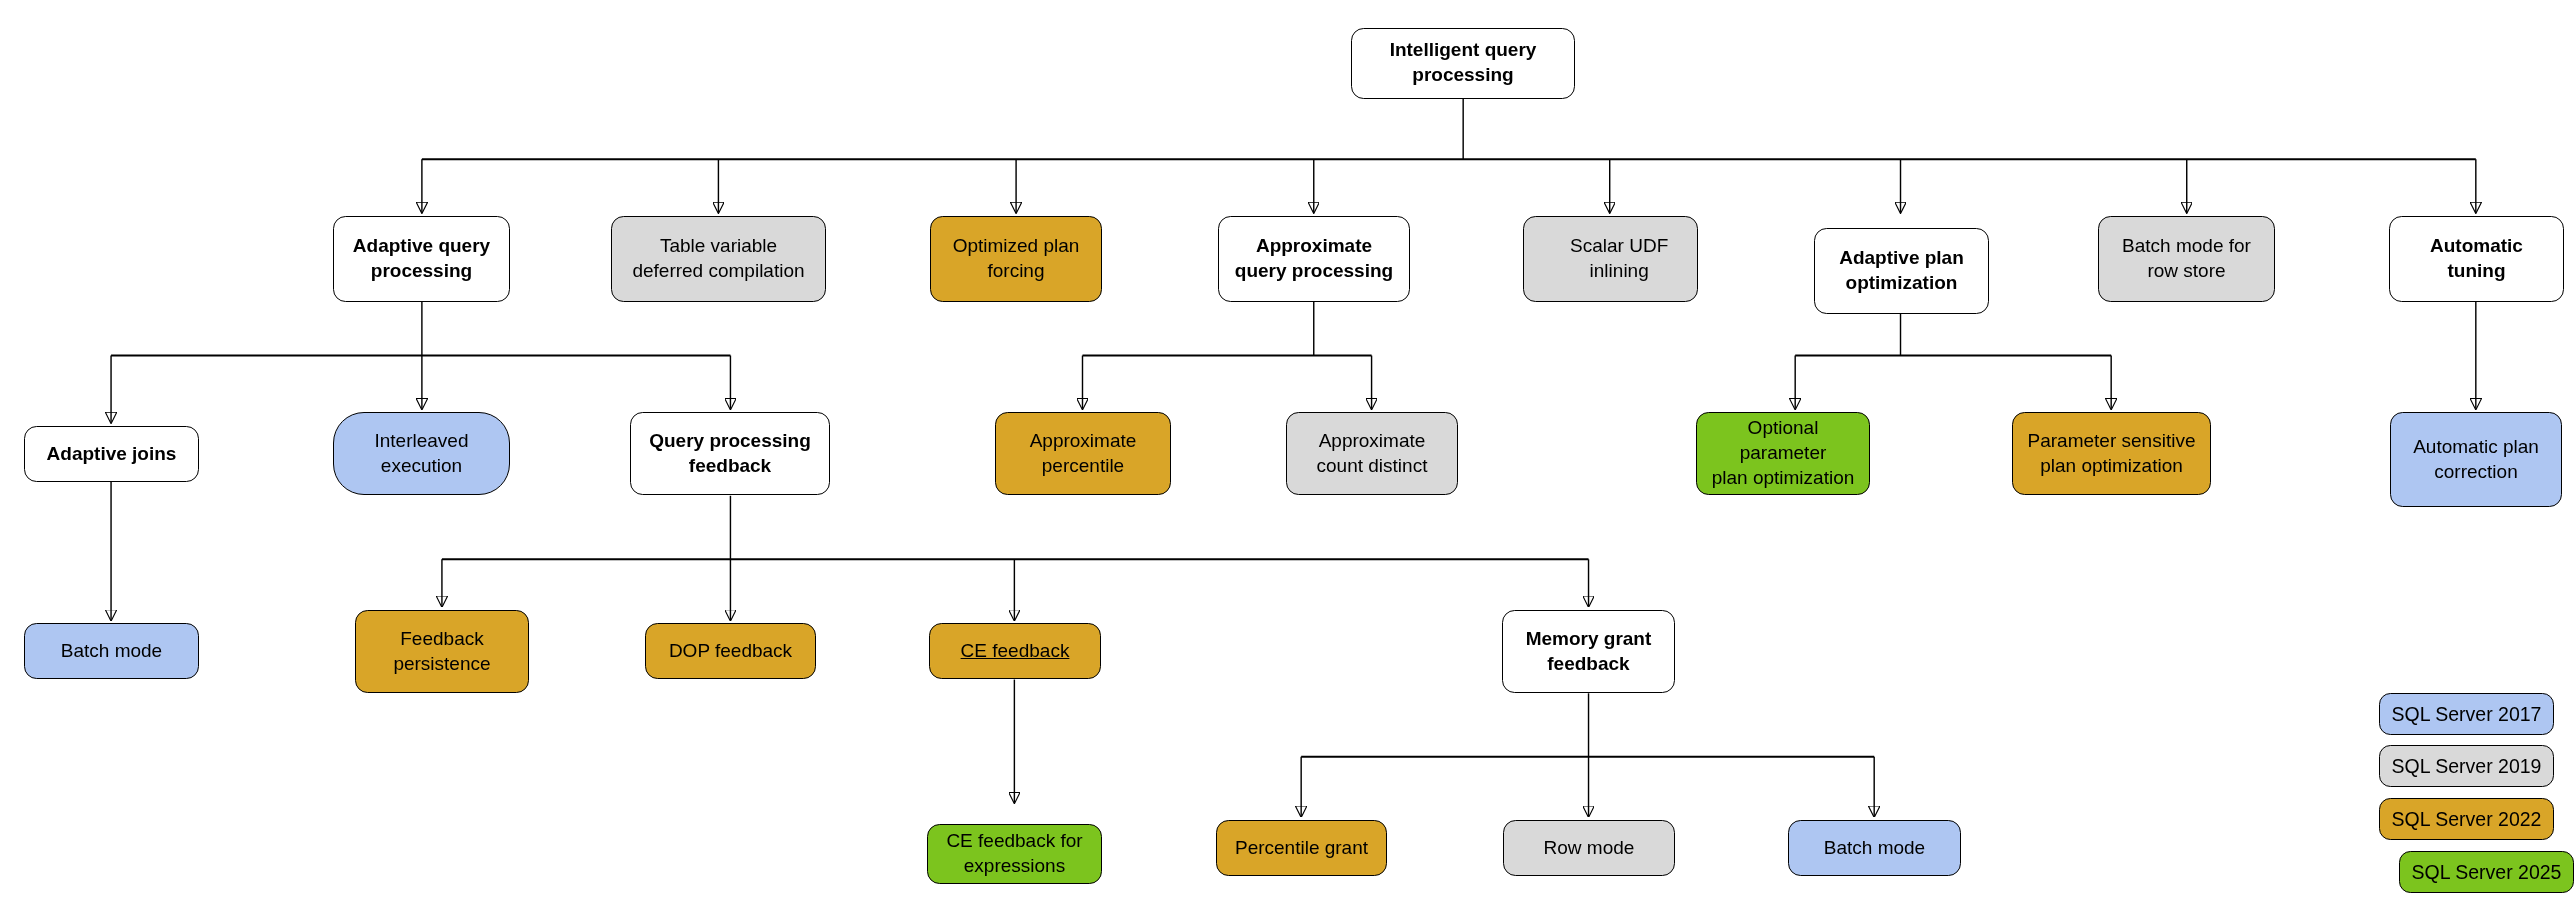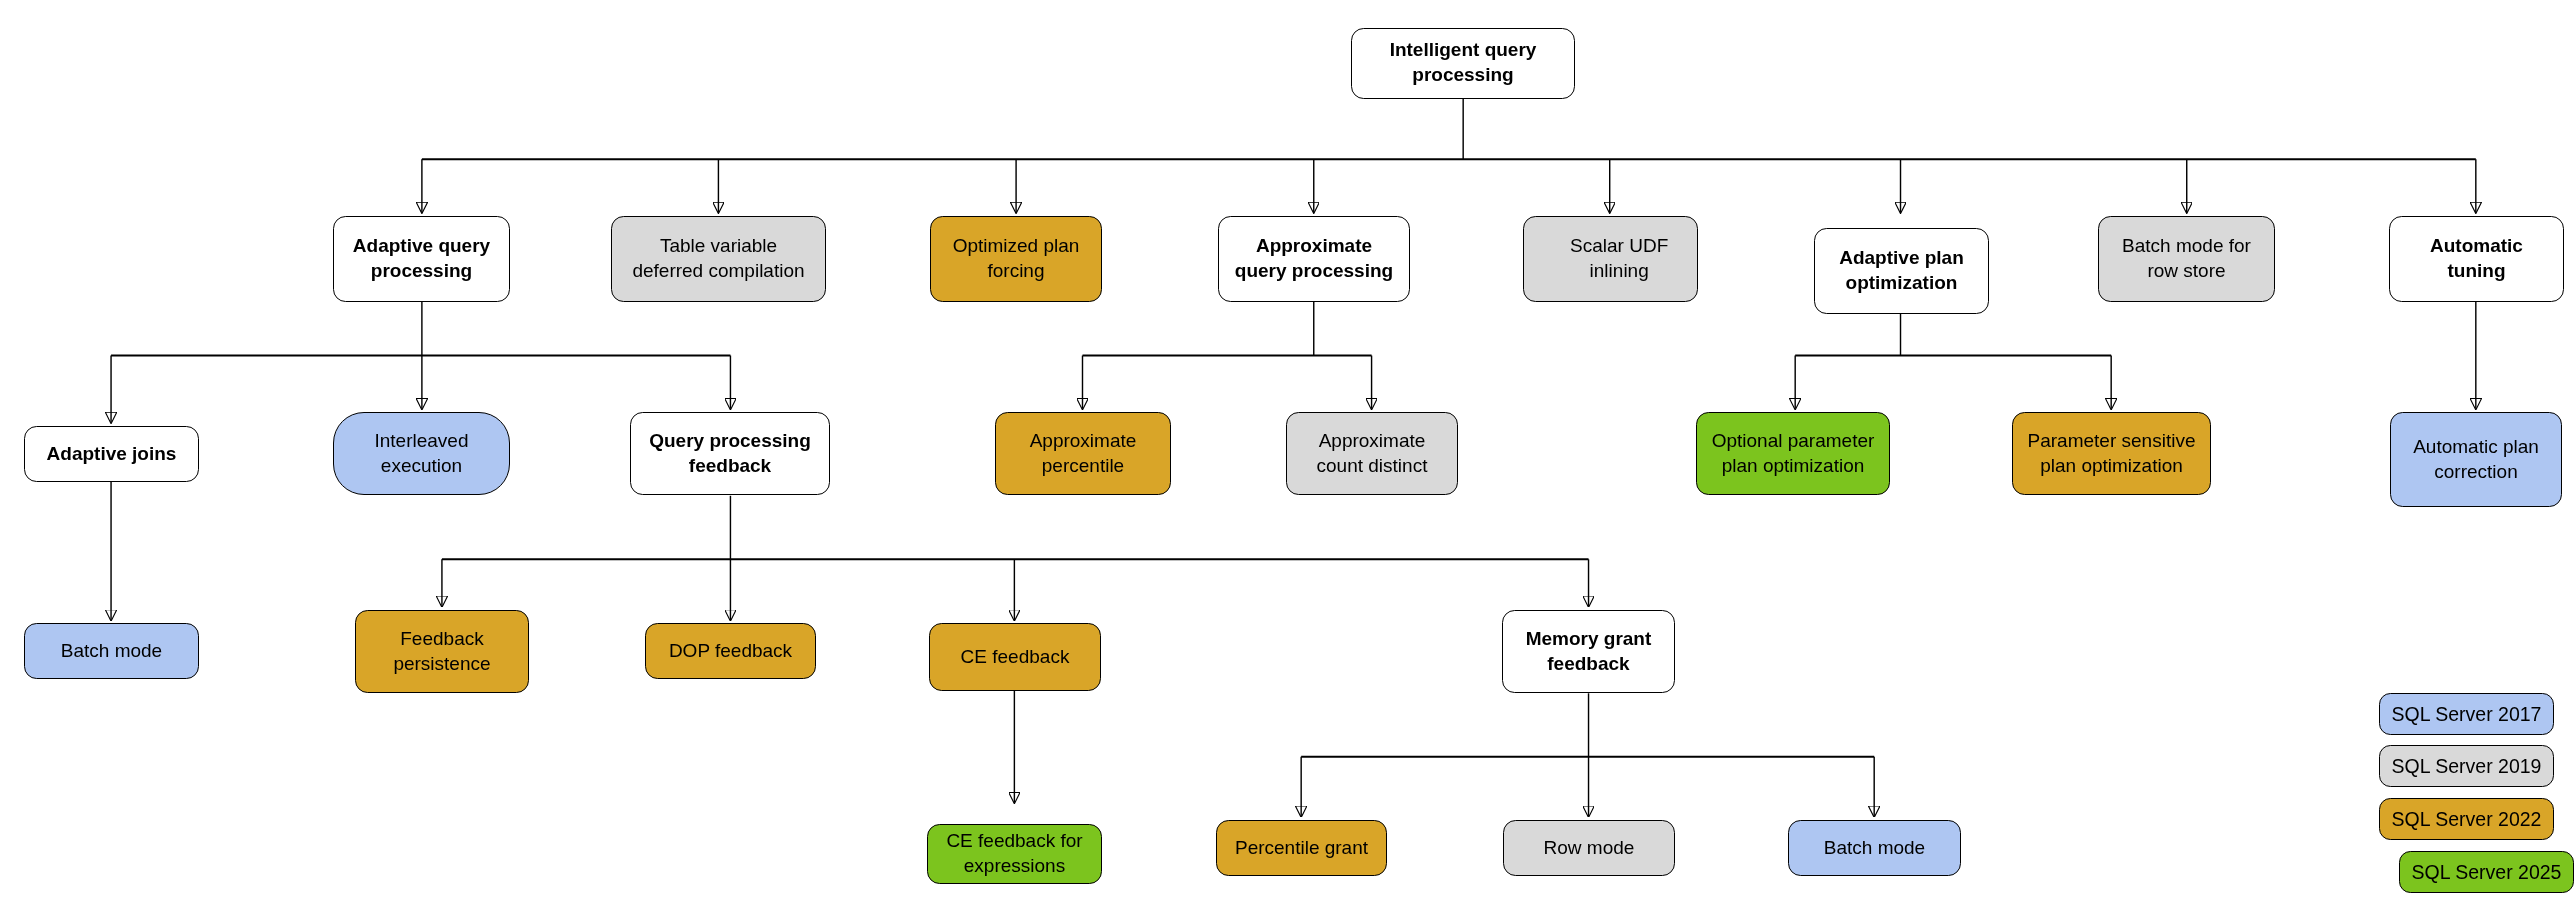--- a/index.html
+++ b/index.html
@@ -142,32 +142,32 @@
 
   <div class="node v-base" style="left:24px;   top:426px; width:175px; height:56px;">Adaptive joins</div>
   <div class="node v-2017" style="left:333px;  top:412px; width:177px; height:83px;border-radius:31px;">Interleaved
 execution</div>
   <div class="node v-base" style="left:630px; top:412px; width:200px; height:83px;">Query processing
 feedback</div>
   <div class="node v-2022" style="left:995px; top:412px; width:176px; height:83px;">Approximate
 percentile</div>
   <div class="node v-2019" style="left:1286px; top:412px; width:172px; height:83px;">Approximate
 count distinct</div>
-  <div class="node v-2025" style="left:1696px; top:412px; width:194px; height:83px;">Optional parameter
+  <div class="node v-2025" style="left:1696px; top:412px; width:174px; height:83px;">Optional parameter
 plan optimization</div>
   <div class="node v-2022" style="left:2012px; top:412px; width:199px; height:83px;">Parameter sensitive
 plan optimization</div>
   <div class="node v-2017" style="left:2390px; top:412px; width:172px; height:95px;">Automatic plan
 correction</div>
 
   <div class="node v-2017" style="left:24px;   top:623px; width:175px; height:56px;">Batch mode</div>
   <div class="node v-2022" style="left:355px;  top:610px; width:174px; height:83px;">Feedback
 persistence</div>
   <div class="node v-2022" style="left:645px; top:623px; width:171px; height:56px;">DOP feedback</div>
-  <div class="node v-2022" style="left:929px; top:623px; width:172px; height:68px;">CE feedback</div>
+  <div class="node v-2022" style="left:929px; top:623px; width:172px; height:56px;text-decoration:underline;">CE feedback</div>
   <div class="node v-base" style="left:1502px; top:610px; width:173px; height:83px;">Memory grant
 feedback</div>
 
   <div class="node v-2025" style="left:927px; top:824px; width:175px; height:60px;">CE feedback for
 expressions</div>
   <div class="node v-2022" style="left:1216px; top:820px; width:171px; height:56px;">Percentile grant</div>
   <div class="node v-2019" style="left:1503px; top:820px; width:172px; height:56px;">Row mode</div>
   <div class="node v-2017" style="left:1788px; top:820px; width:173px; height:56px;">Batch mode</div>
 
   <div>

